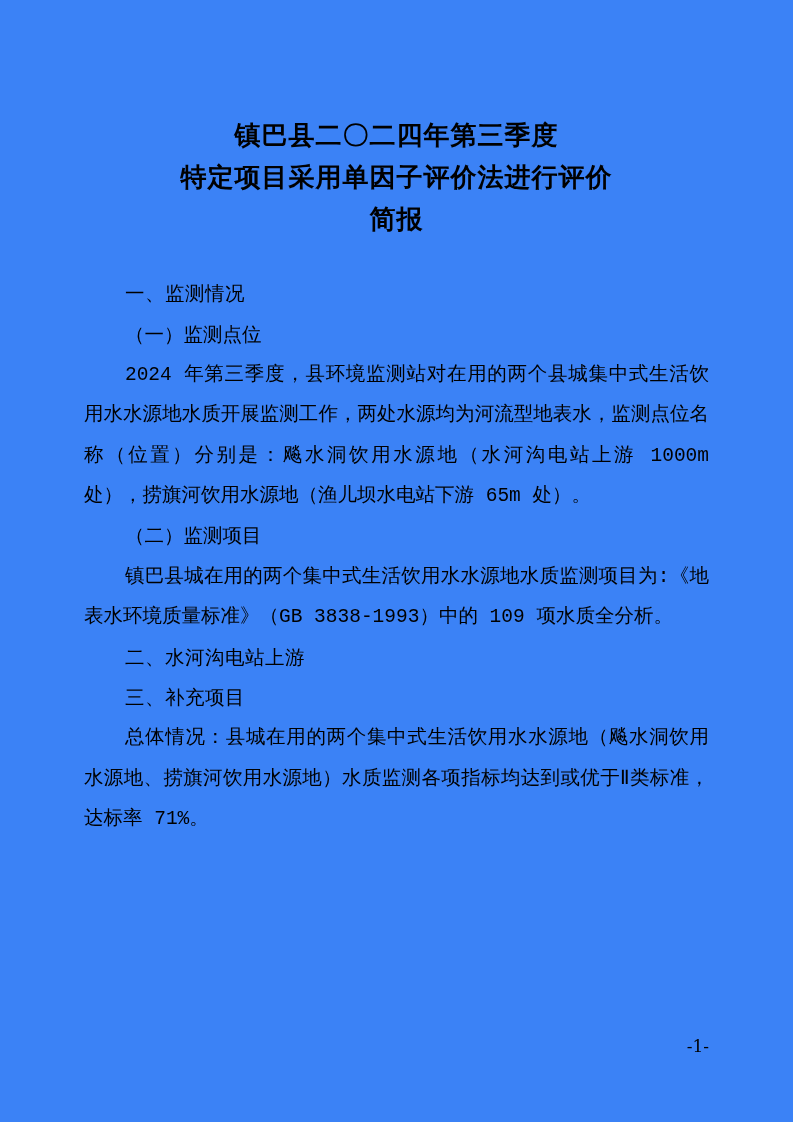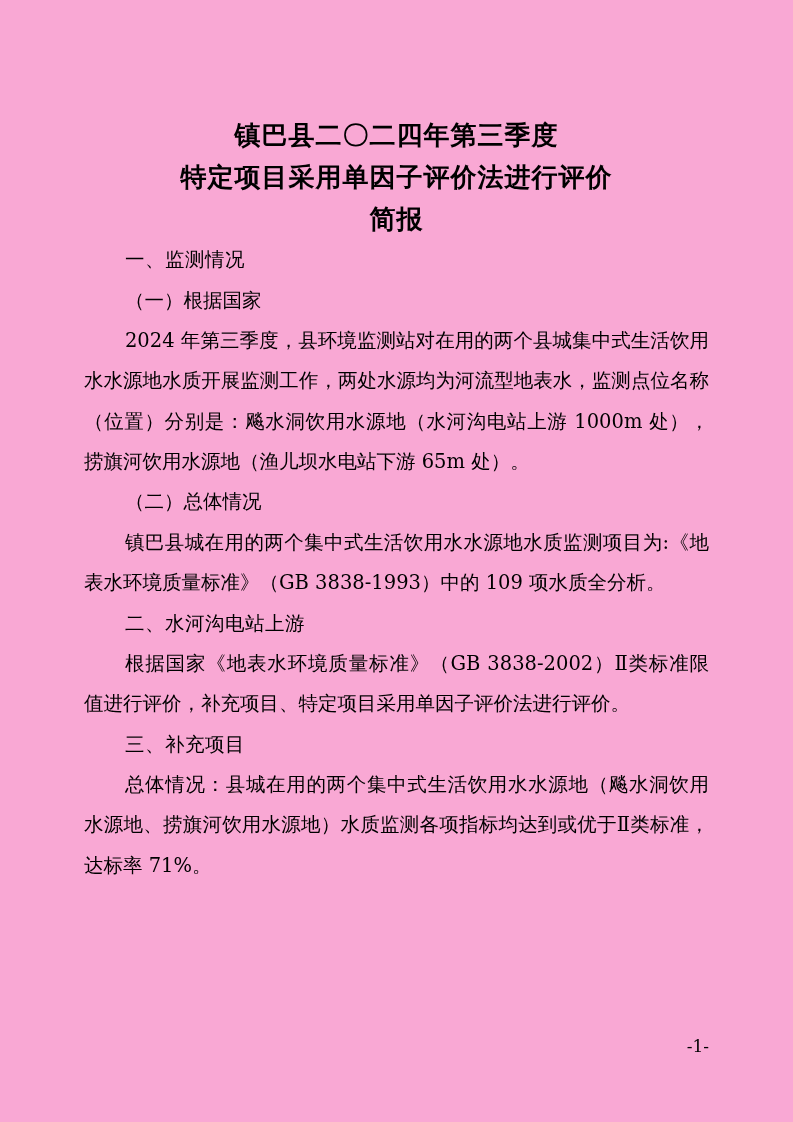--- a/index.html
+++ b/index.html
@@ -4,49 +4,51 @@
 <style>
   html, body {
     margin: 0;
     padding: 0;
     background: #ffffff;
   }
   .page {
     position: relative;
     width: 793px;
     height: 1122px;
-    background: #f9a8d4;
+    background: #3b82f6;
     box-sizing: border-box;
     padding: 96px 84px 40px 84px;
     font-family: "DejaVu Serif", "Liberation Serif", serif;
     color: #000000;
     overflow: hidden;
   }
   .title-block {
     margin-top: 18px;
     text-align: center;
     font-weight: bold;
     font-size: 26px;
     line-height: 1.62;
     letter-spacing: 1px;
     font-family: "DejaVu Sans", "Liberation Sans", sans-serif;
   }
   .title-line {
     display: block;
     white-space: nowrap;
   }
   .body-block {
+    margin-top: 34px;
     font-size: 19.5px;
     line-height: 2.07;
     text-align: justify;
     text-justify: inter-ideograph;
   }
   .para {
     margin: 0;
     text-indent: 2.1em;
+    font-family: Liberation Mono, monospace;
   }
   .heading {
     margin: 0;
     text-indent: 2.1em;
     letter-spacing: 0.5px;
   }
   .subheading {
     margin: 0;
     text-indent: 2.1em;
   }
@@ -66,25 +68,24 @@
 <div class="page">
 
   <div class="title-block">
     <span class="title-line">镇巴县二〇二四年第三季度</span>
     <span class="title-line">特定项目采用单因子评价法进行评价</span>
     <span class="title-line">简报</span>
   </div>
 
   <div class="body-block">
     <p class="heading">一、监测情况</p>
-    <p class="subheading">（一）根据国家</p>
+    <p class="subheading">（一）监测点位</p>
     <p class="para">2024 年第三季度，县环境监测站对在用的两个县城集中式生活饮用水水源地水质开展监测工作，两处水源均为河流型地表水，监测点位名称（位置）分别是：飚水洞饮用水源地（水河沟电站上游 1000m 处），捞旗河饮用水源地（渔儿坝水电站下游 65m 处）。</p>
-    <p class="subheading">（二）总体情况</p>
+    <p class="subheading">（二）监测项目</p>
     <p class="para">镇巴县城在用的两个集中式生活饮用水水源地水质监测项目为:《地表水环境质量标准》（GB 3838-1993）中的 109 项水质全分析。</p>
     <p class="heading">二、水河沟电站上游</p>
-    <p class="para">根据国家《地表水环境质量标准》（GB 3838-2002）Ⅱ类标准限值进行评价，补充项目、特定项目采用单因子评价法进行评价。</p>
     <p class="heading">三、补充项目</p>
     <p class="para">总体情况：县城在用的两个集中式生活饮用水水源地（飚水洞饮用水源地、捞旗河饮用水源地）水质监测各项指标均达到或优于Ⅱ类标准，达标率 71%。</p>
   </div>
 
   <div class="page-number">-1-</div>
 
 </div>
 
 </body></html>

